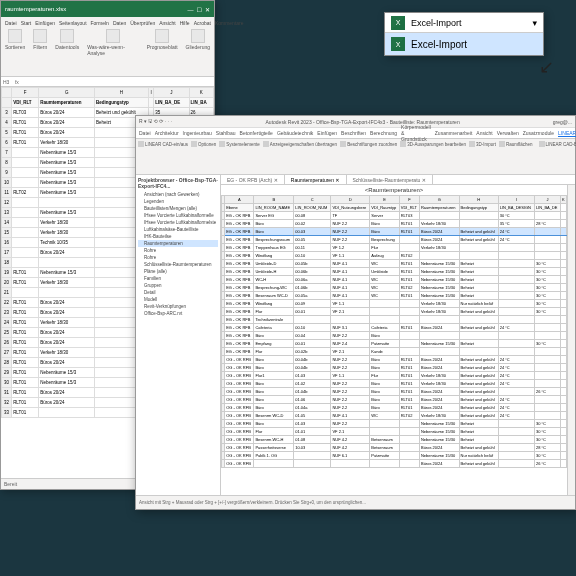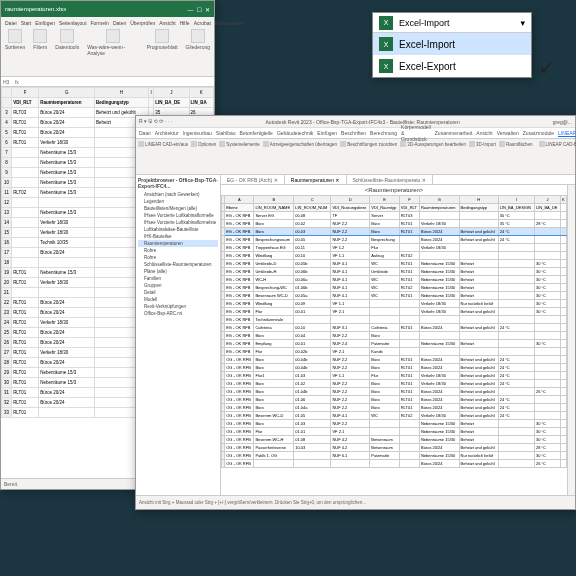--- a/index.html
+++ b/index.html
@@ -39,21 +39,21 @@
 .revit-viewtabs .vt.active{background:#fff;color:#000}
 .revit-sched{flex:1;overflow:hidden;background:#fff;display:flex}
 .sched-wrap{flex:1;overflow:hidden}
 .sched-title{text-align:center;font-size:6px;padding:2px;color:#333}
 .sched-table{border-collapse:collapse;font-size:4px;width:100%}
 .sched-table th,.sched-table td{border:1px solid #ccc;padding:0 1px;white-space:nowrap;height:7px;line-height:7px;overflow:hidden}
 .sched-table th{background:#f0f0f0;text-align:center;font-weight:normal}
 .sched-table tr.sel td{background:#cfe5ff;border-top:1px solid #4a90d9;border-bottom:1px solid #4a90d9}
 .revit-right{width:8px;background:#f3f2f1;border-left:1px solid #ccc}
 .revit-status{height:14px;background:#f3f2f1;font-size:4.5px;display:flex;align-items:center;padding:0 3px;color:#666;border-top:1px solid #ccc}
-.popup{position:absolute;right:44px;top:12px;width:160px;background:#fff;border:1px solid #888;box-shadow:2px 2px 8px rgba(0,0,0,0.3)}
+.popup{position:absolute;right:32px;top:12px;width:160px;background:#fff;border:1px solid #888;box-shadow:2px 2px 8px rgba(0,0,0,0.3)}
 .popup .pbtn{height:22px;display:flex;align-items:center;padding:0 6px;font-size:10px;gap:6px;cursor:pointer}
 .popup .pbtn.top{border-bottom:1px solid #ccc;height:20px;font-size:9px;justify-content:space-between}
 .popup .pbtn.sel{background:#cfe5ff}
 .popup .pico{width:14px;height:14px;background:linear-gradient(135deg,#217346 50%,#1d6f42 50%);color:#fff;font-size:7px;display:flex;align-items:center;justify-content:center}
 .arrow{position:absolute;right:22px;top:56px;font-size:18px;color:#222}
 </style>
 </head>
 <body>
 
 <div class="excel-win">
@@ -981,18 +981,14 @@
     <span style="display:flex;align-items:center;gap:6px">
         <span class="pico">X</span>
         <span>Excel-Import</span>
       </span>
       <span>▾</span>
   </div>
   <div class="pbtn sel">
     <span class="pico">X</span>
       <span>Excel-Import</span>
   </div>
-  <div class="pbtn">
-    <span class="pico">X</span>
-      <span>Excel-Export</span>
-  </div>
 </div>
 <div class="arrow">↙</div>
 
 </body></html>

